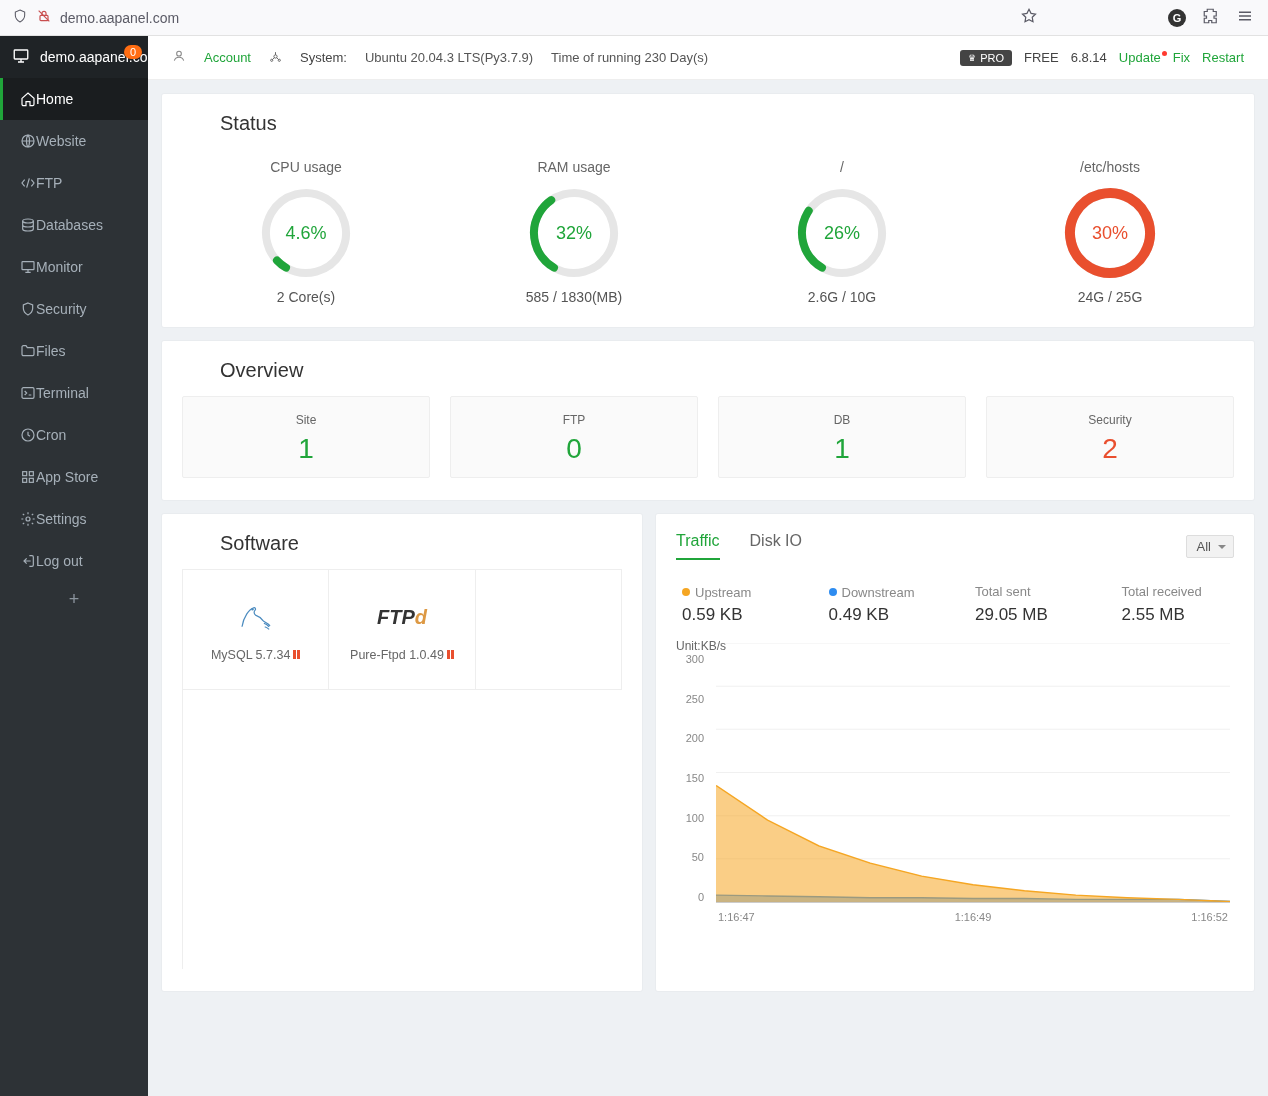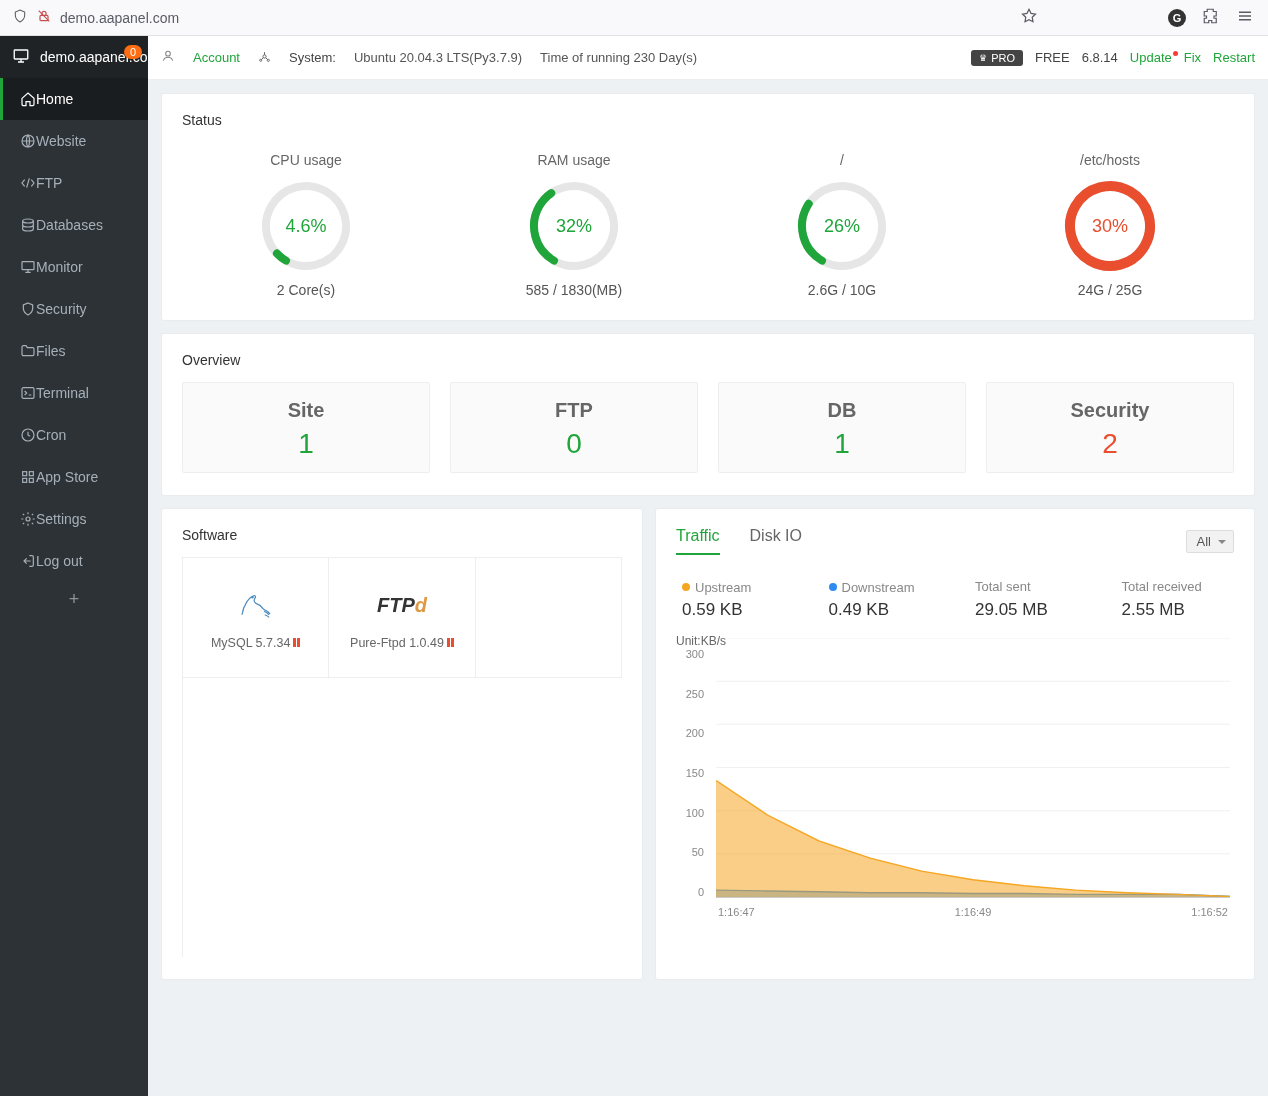--- a/index.html
+++ b/index.html
@@ -21,54 +21,54 @@
 .app { flex: 1; display: flex; background: #eef1f4; }
 .sidebar { width: 148px; background: #2d3236; color: #9aa4ad; display: flex; flex-direction: column; }
 .sb-brand { height: 42px; background: #1f2326; display: flex; align-items: center; padding: 0 12px; gap: 10px; color: #fff; font-size: 14px; position: relative; }
 .sb-brand .badge { position: absolute; right: 6px; top: 9px; background: #ff6d12; color: #fff; border-radius: 10px; padding: 1px 6px; font-size: 11px; }
 .sb-item { height: 42px; display: flex; align-items: center; padding: 0 20px; font-size: 14px; cursor: pointer; color: #a6b0b9; }
 .sb-item.active { background: #1a1d1f; color: #fff; border-left: 3px solid #20a53a; padding-left: 17px; }
 .sb-item .ic { width: 16px; height: 16px; display: inline-flex; align-items: center; justify-content: center; }
 .sb-add { height: 34px; display: flex; align-items: center; justify-content: center; color: #8a949d; font-size: 18px; cursor: pointer; }
 
 .main { flex: 1; display: flex; flex-direction: column; overflow: hidden; }
-.topbar { height: 44px; background: #fff; display: flex; align-items: center; padding: 0 13px; gap: 18px; font-size: 13px; color: #666; border-bottom: 1px solid #eee; }
+.topbar { height: 44px; background: #fff; display: flex; align-items: center; padding: 0 24px; gap: 18px; font-size: 13px; color: #666; border-bottom: 1px solid #eee; }
 .topbar .account { color: #20a53a; }
 .topbar .sys-lbl { color: #444; }
 .topbar .sys-val { color: #555; }
 .topbar .uptime { color: #555; }
 .top-right { margin-left: auto; display: flex; align-items: center; gap: 12px; font-size: 13px; }
 .pro-badge { background: #444; color: #fff; border-radius: 3px; padding: 2px 8px; font-size: 11px; display: flex; align-items: center; gap: 4px; }
 .pro-badge .crown { color: #fff; font-size: 9px; }
 .ver-free { color: #444; }
 .ver-num { color: #444; }
 .upd { color: #20a53a; position: relative; }
 .upd::after { content: ""; width: 5px; height: 5px; background: #ff3a30; border-radius: 50%; position: absolute; right: -6px; top: 1px; }
 .fix { color: #20a53a; }
 .restart { color: #20a53a; }
 
 .content { padding: 14px; overflow: auto; flex: 1; display: flex; flex-direction: column; gap: 14px; }
 .panel { background: #fff; border-radius: 2px; padding: 18px 20px 22px; box-shadow: 0 0 0 1px rgba(0,0,0,0.02); }
-.panel h2 { font-size: 14px; font-weight: 500; color: #333; margin-bottom: 14px; }
+.panel h2 { font-size: 20px; font-weight: 500; color: #333; margin-bottom: 14px; margin-left: 38px; }
 
 
 .gauges { display: flex; gap: 20px; padding-top: 10px; }
 .gauge { flex: 1; display: flex; flex-direction: column; align-items: center; }
 .gauge .label { color: #666; font-size: 14px; display: flex; align-items: center; gap: 6px; }
 .gauge .help { width: 15px; height: 15px; border: 1px solid #ffb74d; color: #ffb74d; border-radius: 50%; font-size: 10px; display: flex; align-items: center; justify-content: center; }
 .gauge .ring { width: 96px; height: 96px; margin: 10px 0 8px; position: relative; }
 .gauge .ring svg { transform: rotate(120deg); }
 .gauge .ring .txt { position: absolute; inset: 0; display: flex; align-items: center; justify-content: center; font-size: 18px; color: #20a53a; }
 .gauge.red .ring .txt { color: #e94f2e; }
 .gauge .sub { color: #555; font-size: 14px; }
 
 
 .ov-cards { display: flex; gap: 20px; margin-top: 14px; }
 .ov-card { flex: 1; border: 1px solid #eee; background: #fafafa; padding: 16px 0 12px; text-align: center; border-radius: 2px; }
-.ov-card .ttl { color: #666; font-size: 20px; font-weight: bold; }
+.ov-card .ttl { color: #666; font-size: 12px; }
 .ov-card .num { font-size: 28px; color: #20a53a; margin-top: 6px; }
 .ov-card.red .num { color: #e94f2e; }
 
 
 .row2 { display: flex; gap: 14px; }
 .software-panel { flex: 0 0 480px; }
 .sw-grid { display: grid; grid-template-columns: repeat(3, 1fr); border: 1px solid #eee; border-right: none; border-bottom: none; min-height: 400px; align-content: start; }
 .sw-cell { border-right: 1px solid #eee; border-bottom: 1px solid #eee; min-height: 120px; display: flex; flex-direction: column; align-items: center; justify-content: center; font-size: 12.5px; color: #666; }
 .sw-cell .ic-area { height: 40px; display: flex; align-items: center; justify-content: center; margin-bottom: 10px; }
 .sw-cell .ver { display: flex; align-items: center; gap: 3px; }

